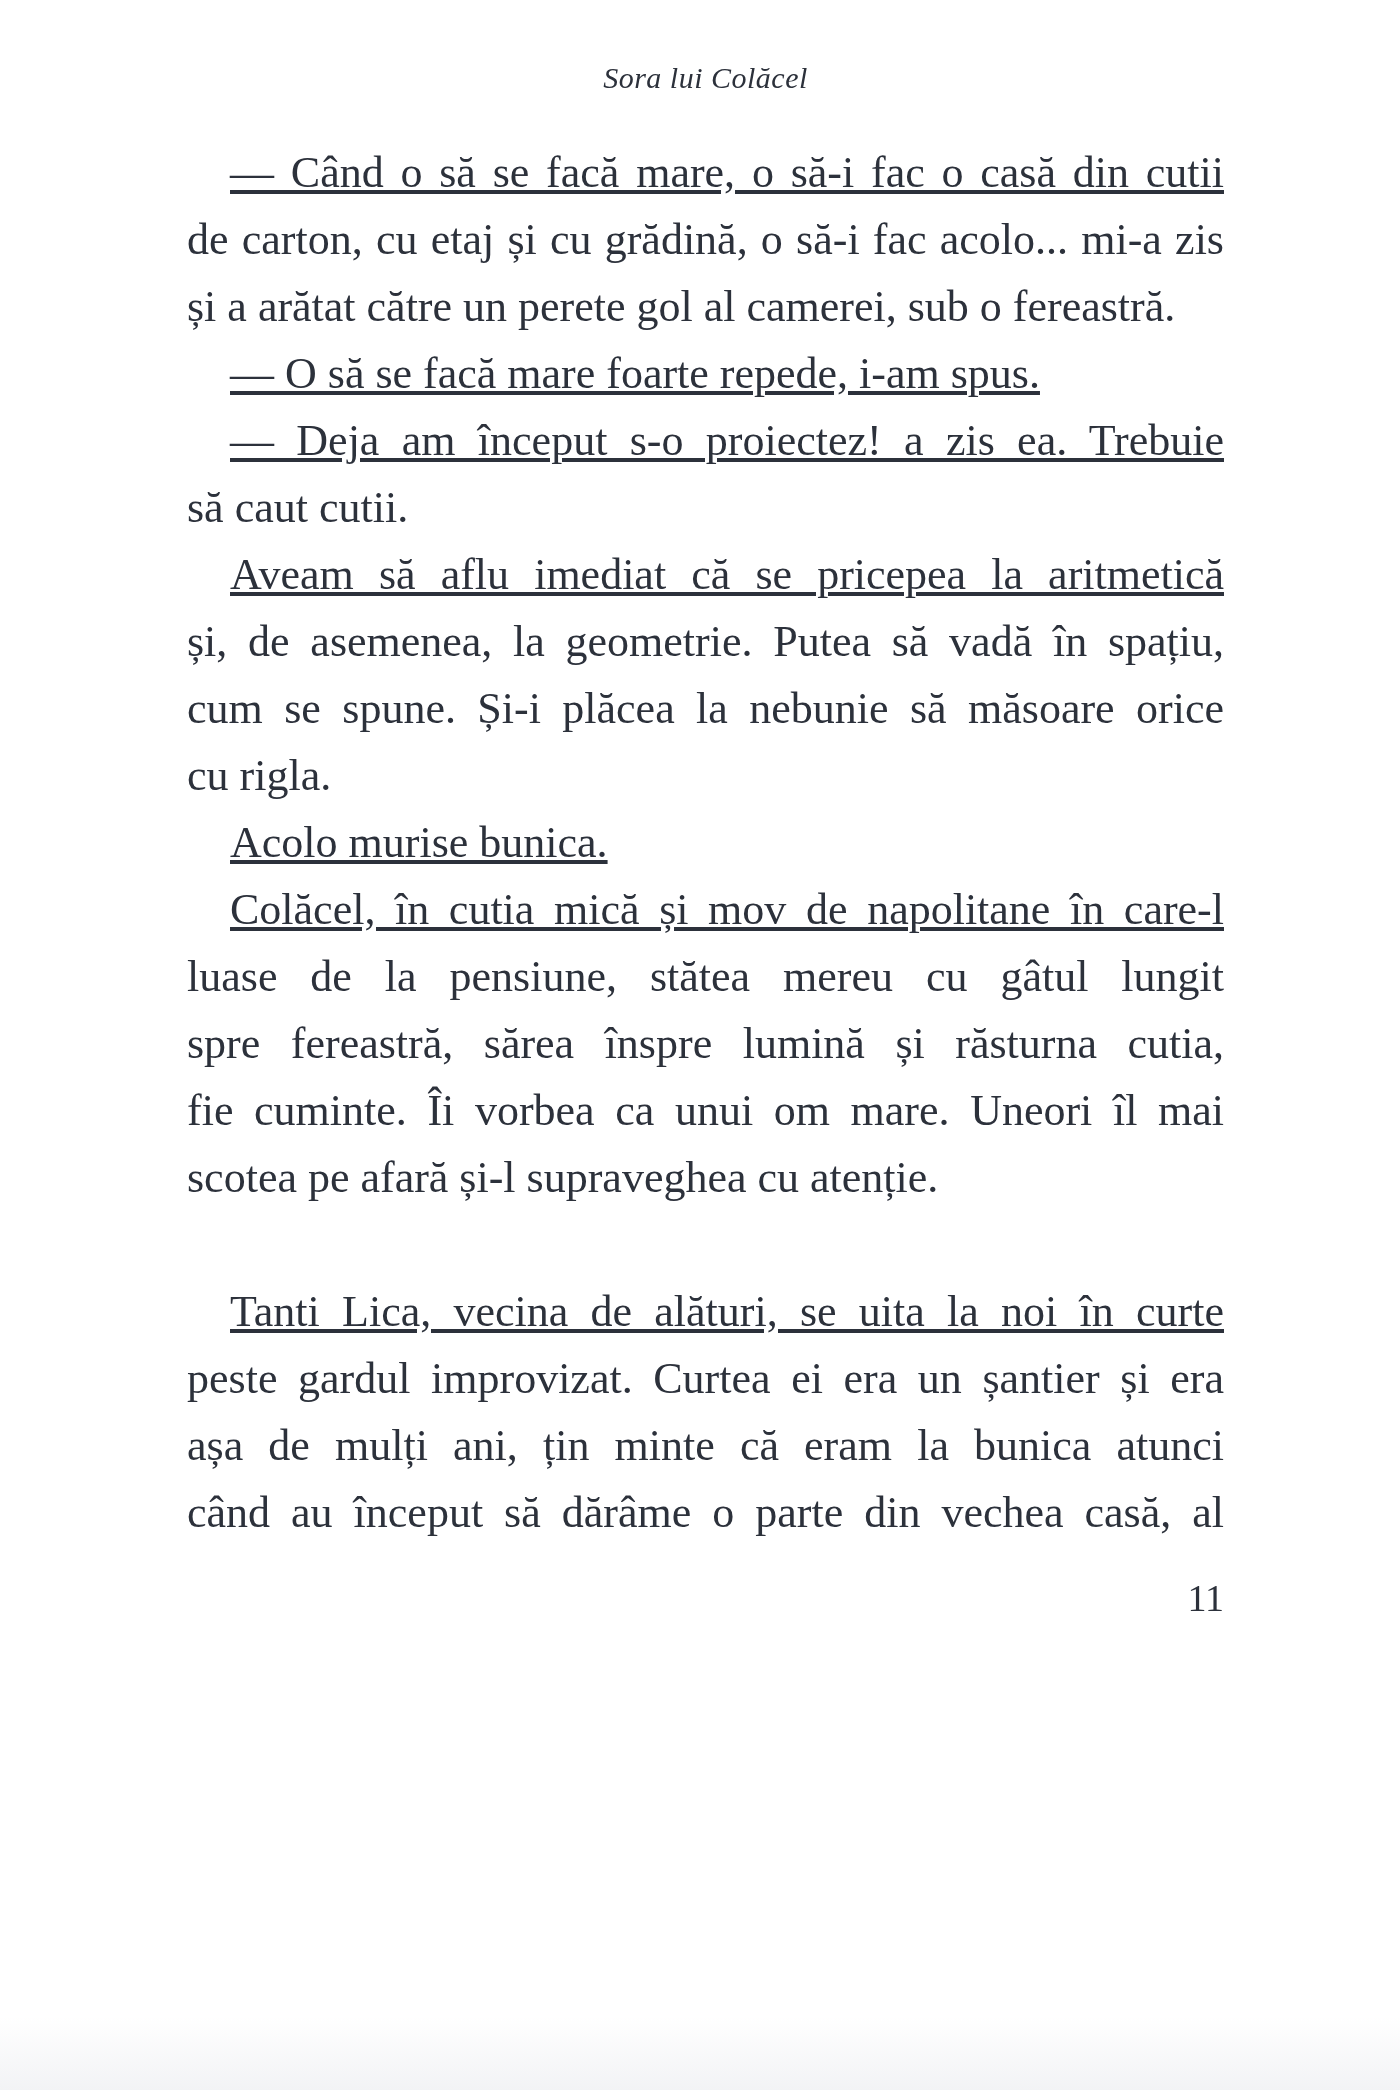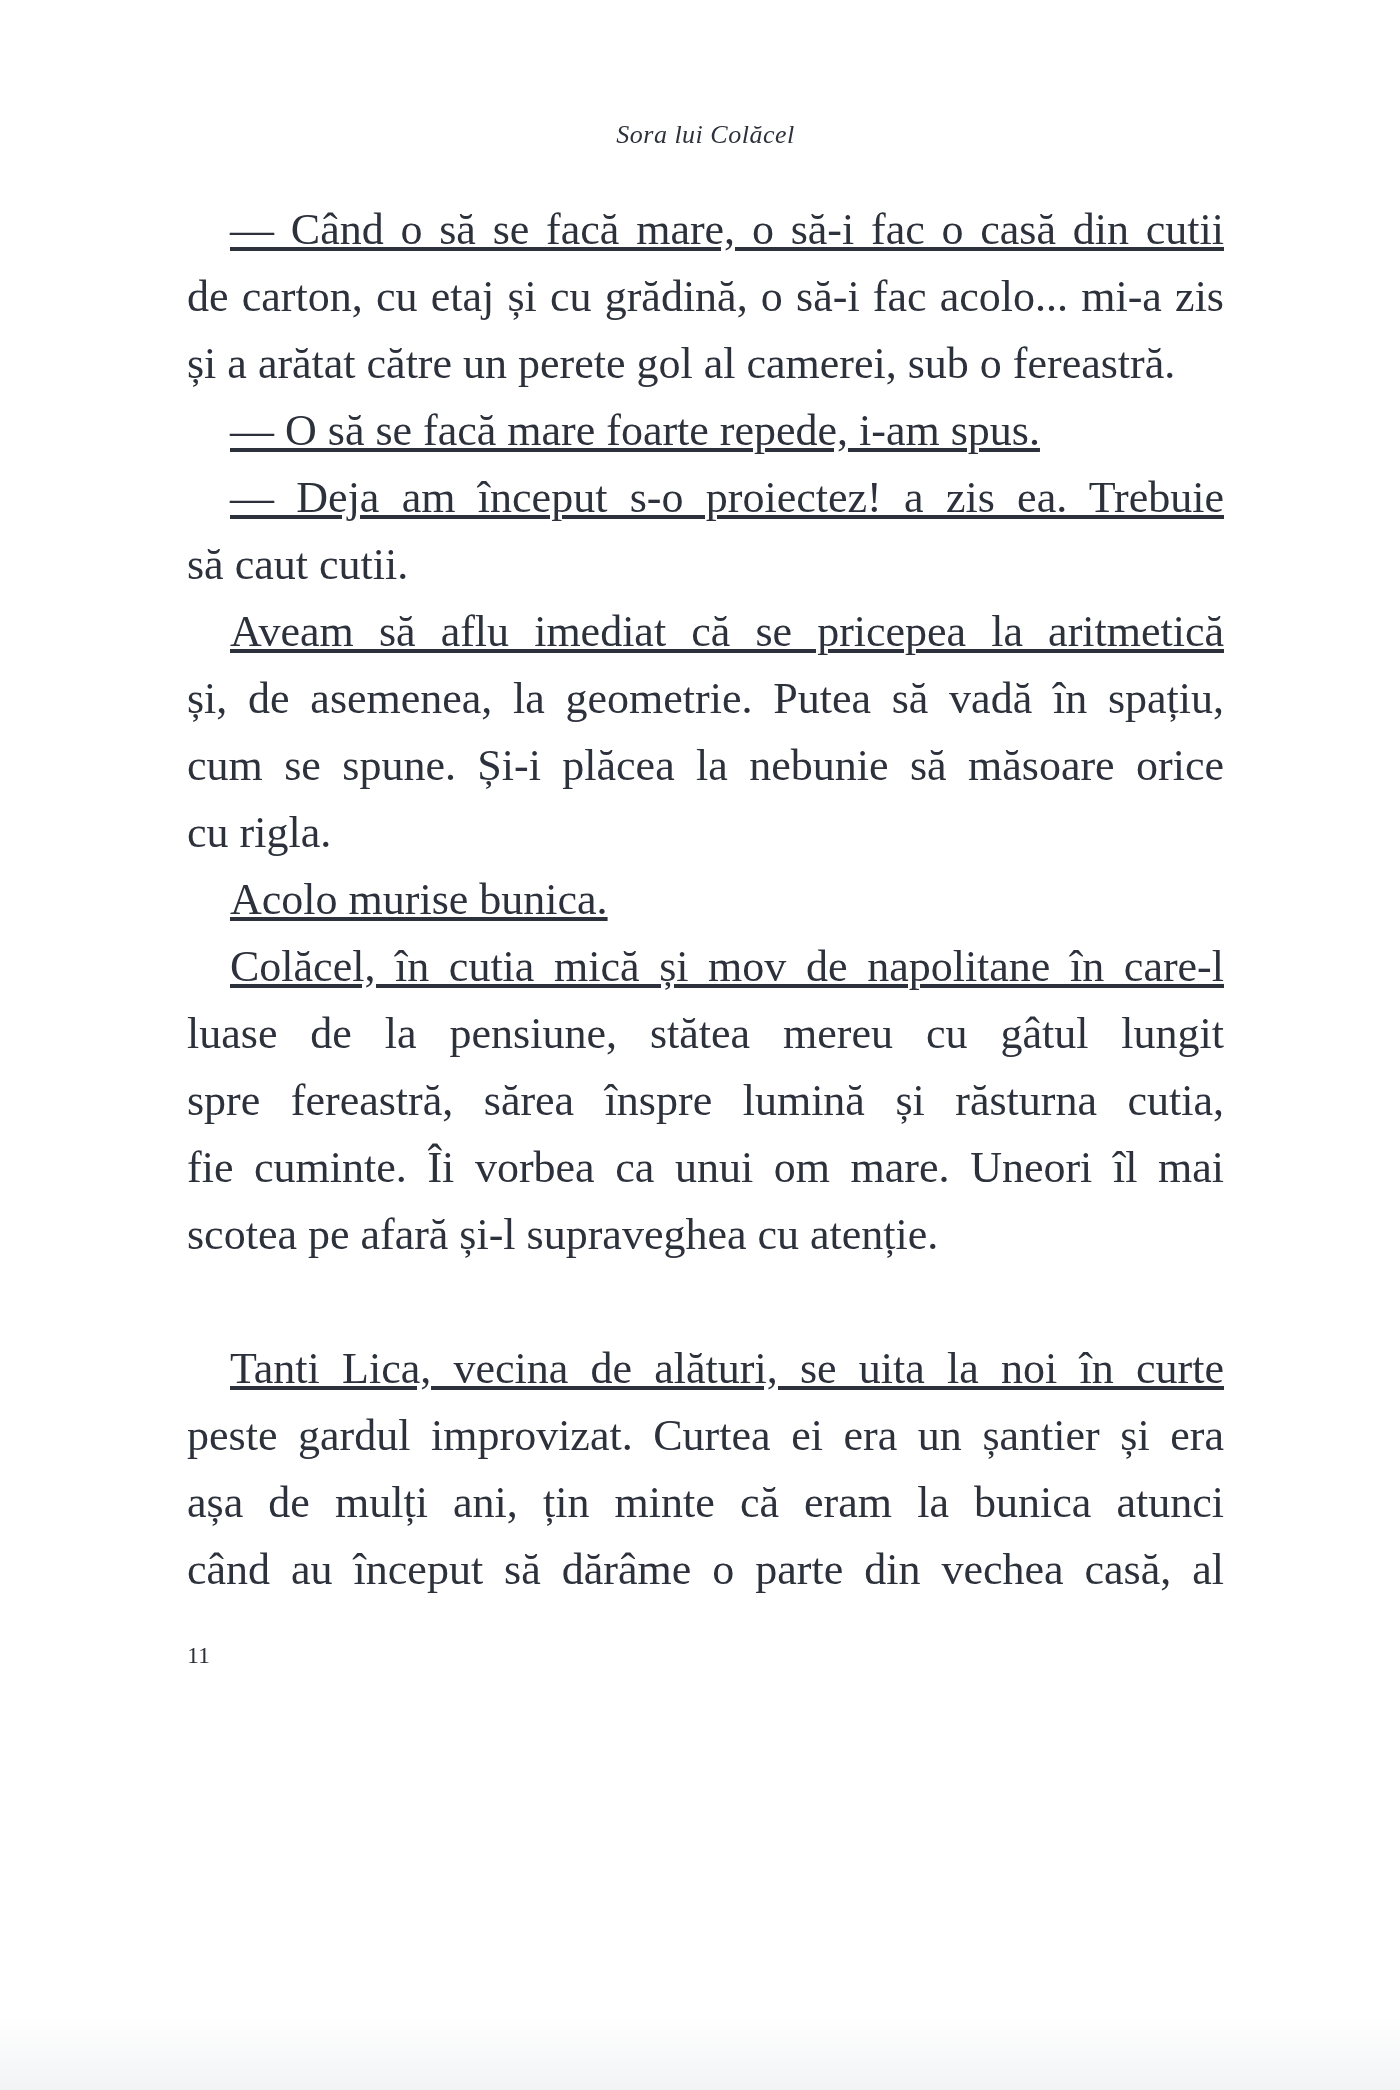--- a/index.html
+++ b/index.html
@@ -13,26 +13,26 @@
     overflow: hidden;
     background: linear-gradient(180deg, #ffffff 0%, #ffffff 96.5%, #f2f3f5 100%);
     font-family: "Liberation Serif", "DejaVu Serif", serif;
     color: #2c313b;
   }
   .page {
     width: 1037px;
     margin-left: 187px;
   }
   .running-head {
-    padding-top: 115px;
+    padding-top: 58px;
     height: 40px;
     line-height: 40px;
     text-align: center;
     font-style: italic;
-    font-size: 26px;
+    font-size: 30px;
     letter-spacing: 0.5px;
   }
   .text-block {
     margin-top: 41px;
     font-size: 44px;
     line-height: 67px;
   }
   .para {
     margin: 0;
   }
@@ -48,22 +48,22 @@
     text-indent: 43px;
     text-decoration: underline;
   }
   .line.last {
     text-align-last: left;
   }
   .page-number {
     margin-top: 30px;
     height: 45px;
     line-height: 45px;
-    text-align: left;
-    font-size: 24px;
+    text-align: right;
+    font-size: 38px;
   }
 </style>
 </head>
 <body style="color: rgb(44, 49, 59);">
 
 <div class="page">
   <header>
     <div class="running-head">Sora lui Colăcel</div>
   </header>
 

